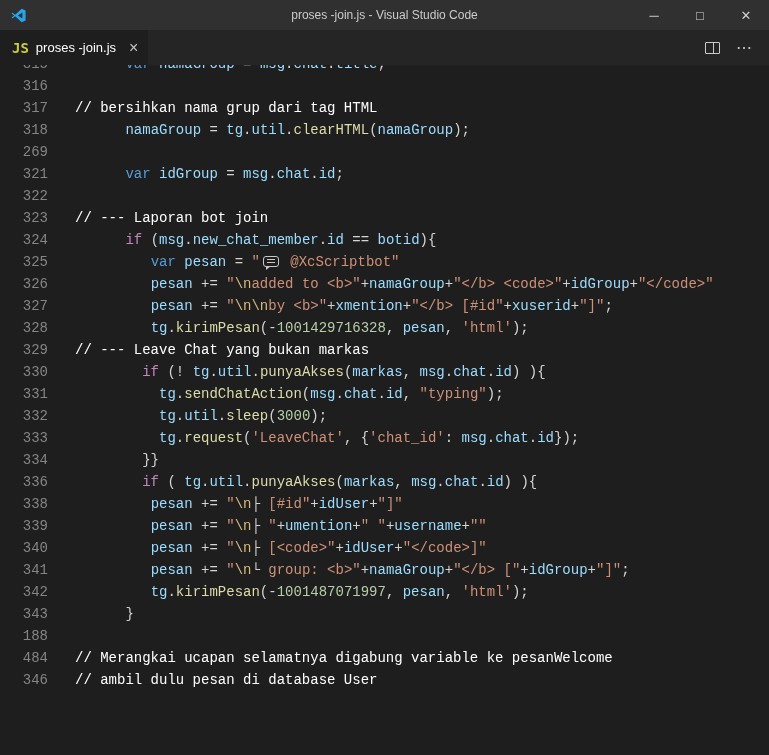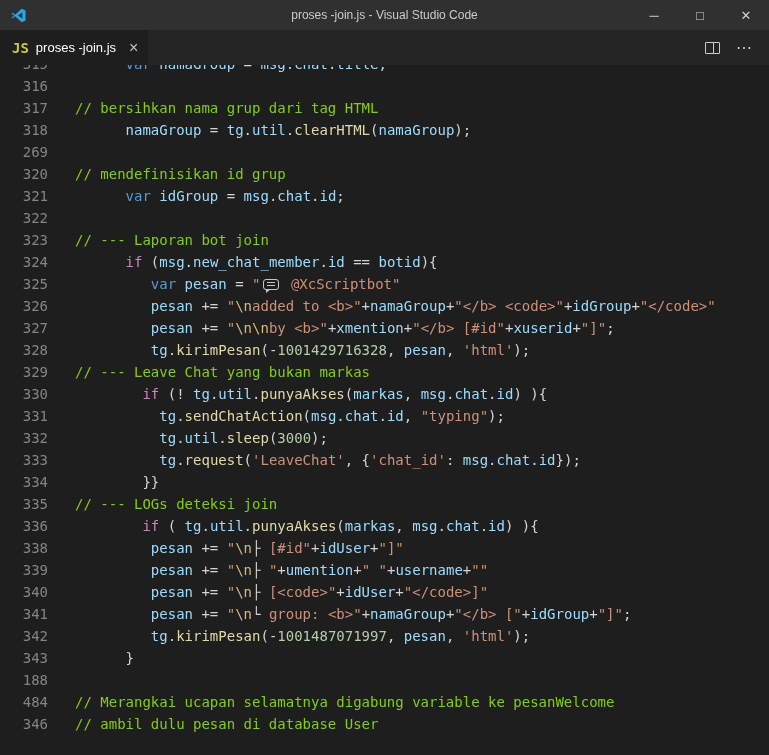--- a/index.html
+++ b/index.html
@@ -39,24 +39,24 @@
   .split-icon { width:15px; height:12px; border:1px solid #cccccc; border-radius:1px; display:inline-block; position:relative; }
   .split-icon::after { content:""; position:absolute; top:0; bottom:0; left:50%; width:1px; background:#cccccc; }
   .more { font-size:16px; letter-spacing:1px; }
   
   .editor {
     height:690px; overflow:hidden; background:#1e1e1e;
     font-family:"DejaVu Sans Mono","Liberation Mono",monospace;
     font-size:14px; line-height:22px;
   }
   .code-area { margin-top:-12px; }
-  .line { display:flex; height:22px; white-space:pre; }
+  .line { display:flex; height:22px; white-space:pre;font-family:Liberation Mono, monospace; }
   .ln { width:48px; flex-shrink:0; text-align:right; color:#858585; }
   .code { padding-left:27px; color:#d4d4d4; }
-  .tk-c  { color:#84cc16; }
+  .tk-c  { color:#ffffff; }
   .tk-k  { color:#569cd6; }
   .tk-ctl{ color:#c586c0; }
   .tk-s  { color:#ce9178; }
   .tk-e  { color:#d7ba7d; }
   .tk-f  { color:#dcdcaa; }
   .tk-v  { color:#9cdcfe; }
   .tk-n  { color:#b5cea8; }
   .tk-p  { color:#d4d4d4; }
   
   .speech-icon {
@@ -106,36 +106,34 @@
     </div>
   </div>
 
   <div class="editor">
     <div class="code-area">
         <div class="line"><div class="ln">315</div><div class="code"><span class="tk-p">      </span><span class="tk-k">var </span><span class="tk-v">namaGroup</span><span class="tk-p"> = </span><span class="tk-v">msg</span><span class="tk-p">.</span><span class="tk-v">chat</span><span class="tk-p">.</span><span class="tk-v">title</span><span class="tk-p">;</span></div></div>
         <div class="line"><div class="ln">316</div><div class="code"></div></div>
         <div class="line"><div class="ln">317</div><div class="code"><span class="tk-c">// bersihkan nama grup dari tag HTML</span></div></div>
         <div class="line"><div class="ln">318</div><div class="code"><span class="tk-p">      </span><span class="tk-v">namaGroup</span><span class="tk-p"> = </span><span class="tk-v">tg</span><span class="tk-p">.</span><span class="tk-v">util</span><span class="tk-p">.</span><span class="tk-f">clearHTML</span><span class="tk-p">(</span><span class="tk-v">namaGroup</span><span class="tk-p">);</span></div></div>
         <div class="line"><div class="ln">269</div><div class="code"></div></div>
-        <div class="line"><div class="ln">320</div><div class="code"><span class="tk-c">// mendefinisikan id grup</span></div></div>
         <div class="line"><div class="ln">321</div><div class="code"><span class="tk-p">      </span><span class="tk-k">var </span><span class="tk-v">idGroup</span><span class="tk-p"> = </span><span class="tk-v">msg</span><span class="tk-p">.</span><span class="tk-v">chat</span><span class="tk-p">.</span><span class="tk-v">id</span><span class="tk-p">;</span></div></div>
         <div class="line"><div class="ln">322</div><div class="code"></div></div>
         <div class="line"><div class="ln">323</div><div class="code"><span class="tk-c">// --- Laporan bot join</span></div></div>
         <div class="line"><div class="ln">324</div><div class="code"><span class="tk-p">      </span><span class="tk-ctl">if</span><span class="tk-p"> (</span><span class="tk-v">msg</span><span class="tk-p">.</span><span class="tk-v">new_chat_member</span><span class="tk-p">.</span><span class="tk-v">id</span><span class="tk-p"> == </span><span class="tk-v">botid</span><span class="tk-p">){</span></div></div>
         <div class="line"><div class="ln">325</div><div class="code"><span class="tk-p">         </span><span class="tk-k">var </span><span class="tk-v">pesan</span><span class="tk-p"> = </span><span class="tk-s">"</span><span class="speech-icon"></span><span class="tk-s"> @XcScriptbot"</span></div></div>
         <div class="line"><div class="ln">326</div><div class="code"><span class="tk-p">         </span><span class="tk-v">pesan</span><span class="tk-p"> += </span><span class="tk-s">"</span><span class="tk-e">\n</span><span class="tk-s">added to &lt;b&gt;"</span><span class="tk-p">+</span><span class="tk-v">namaGroup</span><span class="tk-p">+</span><span class="tk-s">"&lt;/b&gt; &lt;code&gt;"</span><span class="tk-p">+</span><span class="tk-v">idGroup</span><span class="tk-p">+</span><span class="tk-s">"&lt;/code&gt;"</span></div></div>
         <div class="line"><div class="ln">327</div><div class="code"><span class="tk-p">         </span><span class="tk-v">pesan</span><span class="tk-p"> += </span><span class="tk-s">"</span><span class="tk-e">\n</span><span class="tk-e">\n</span><span class="tk-s">by &lt;b&gt;"</span><span class="tk-p">+</span><span class="tk-v">xmention</span><span class="tk-p">+</span><span class="tk-s">"&lt;/b&gt; [#id"</span><span class="tk-p">+</span><span class="tk-v">xuserid</span><span class="tk-p">+</span><span class="tk-s">"]"</span><span class="tk-p">;</span></div></div>
         <div class="line"><div class="ln">328</div><div class="code"><span class="tk-p">         </span><span class="tk-v">tg</span><span class="tk-p">.</span><span class="tk-f">kirimPesan</span><span class="tk-p">(</span><span class="tk-p">-</span><span class="tk-n">1001429716328</span><span class="tk-p">, </span><span class="tk-v">pesan</span><span class="tk-p">, </span><span class="tk-s">'html'</span><span class="tk-p">);</span></div></div>
         <div class="line"><div class="ln">329</div><div class="code"><span class="tk-c">// --- Leave Chat yang bukan markas</span></div></div>
         <div class="line"><div class="ln">330</div><div class="code"><span class="tk-p">        </span><span class="tk-ctl">if</span><span class="tk-p"> (! </span><span class="tk-v">tg</span><span class="tk-p">.</span><span class="tk-v">util</span><span class="tk-p">.</span><span class="tk-f">punyaAkses</span><span class="tk-p">(</span><span class="tk-v">markas</span><span class="tk-p">, </span><span class="tk-v">msg</span><span class="tk-p">.</span><span class="tk-v">chat</span><span class="tk-p">.</span><span class="tk-v">id</span><span class="tk-p">) ){</span></div></div>
         <div class="line"><div class="ln">331</div><div class="code"><span class="tk-p">          </span><span class="tk-v">tg</span><span class="tk-p">.</span><span class="tk-f">sendChatAction</span><span class="tk-p">(</span><span class="tk-v">msg</span><span class="tk-p">.</span><span class="tk-v">chat</span><span class="tk-p">.</span><span class="tk-v">id</span><span class="tk-p">, </span><span class="tk-s">"typing"</span><span class="tk-p">);</span></div></div>
         <div class="line"><div class="ln">332</div><div class="code"><span class="tk-p">          </span><span class="tk-v">tg</span><span class="tk-p">.</span><span class="tk-v">util</span><span class="tk-p">.</span><span class="tk-f">sleep</span><span class="tk-p">(</span><span class="tk-n">3000</span><span class="tk-p">);</span></div></div>
         <div class="line"><div class="ln">333</div><div class="code"><span class="tk-p">          </span><span class="tk-v">tg</span><span class="tk-p">.</span><span class="tk-f">request</span><span class="tk-p">(</span><span class="tk-s">'LeaveChat'</span><span class="tk-p">, {</span><span class="tk-s">'chat_id'</span><span class="tk-p">: </span><span class="tk-v">msg</span><span class="tk-p">.</span><span class="tk-v">chat</span><span class="tk-p">.</span><span class="tk-v">id</span><span class="tk-p">});</span></div></div>
         <div class="line"><div class="ln">334</div><div class="code"><span class="tk-p">        </span><span class="tk-p">}}</span></div></div>
-        <div class="line"><div class="ln">335</div><div class="code"><span class="tk-c">// --- LOGs deteksi join</span></div></div>
         <div class="line"><div class="ln">336</div><div class="code"><span class="tk-p">        </span><span class="tk-ctl">if</span><span class="tk-p"> ( </span><span class="tk-v">tg</span><span class="tk-p">.</span><span class="tk-v">util</span><span class="tk-p">.</span><span class="tk-f">punyaAkses</span><span class="tk-p">(</span><span class="tk-v">markas</span><span class="tk-p">, </span><span class="tk-v">msg</span><span class="tk-p">.</span><span class="tk-v">chat</span><span class="tk-p">.</span><span class="tk-v">id</span><span class="tk-p">) ){</span></div></div>
         <div class="line"><div class="ln">338</div><div class="code"><span class="tk-p">         </span><span class="tk-v">pesan</span><span class="tk-p"> += </span><span class="tk-s">"</span><span class="tk-e">\n</span><span class="tk-p">├</span><span class="tk-s"> [#id"</span><span class="tk-p">+</span><span class="tk-v">idUser</span><span class="tk-p">+</span><span class="tk-s">"]"</span></div></div>
         <div class="line"><div class="ln">339</div><div class="code"><span class="tk-p">         </span><span class="tk-v">pesan</span><span class="tk-p"> += </span><span class="tk-s">"</span><span class="tk-e">\n</span><span class="tk-p">├</span><span class="tk-s"> "</span><span class="tk-p">+</span><span class="tk-v">umention</span><span class="tk-p">+</span><span class="tk-s">" "</span><span class="tk-p">+</span><span class="tk-v">username</span><span class="tk-p">+</span><span class="tk-s">""</span></div></div>
         <div class="line"><div class="ln">340</div><div class="code"><span class="tk-p">         </span><span class="tk-v">pesan</span><span class="tk-p"> += </span><span class="tk-s">"</span><span class="tk-e">\n</span><span class="tk-p">├</span><span class="tk-s"> [&lt;code&gt;"</span><span class="tk-p">+</span><span class="tk-v">idUser</span><span class="tk-p">+</span><span class="tk-s">"&lt;/code&gt;]"</span></div></div>
         <div class="line"><div class="ln">341</div><div class="code"><span class="tk-p">         </span><span class="tk-v">pesan</span><span class="tk-p"> += </span><span class="tk-s">"</span><span class="tk-e">\n</span><span class="tk-p">└</span><span class="tk-s"> group: &lt;b&gt;"</span><span class="tk-p">+</span><span class="tk-v">namaGroup</span><span class="tk-p">+</span><span class="tk-s">"&lt;/b&gt; ["</span><span class="tk-p">+</span><span class="tk-v">idGroup</span><span class="tk-p">+</span><span class="tk-s">"]"</span><span class="tk-p">;</span></div></div>
         <div class="line"><div class="ln">342</div><div class="code"><span class="tk-p">         </span><span class="tk-v">tg</span><span class="tk-p">.</span><span class="tk-f">kirimPesan</span><span class="tk-p">(</span><span class="tk-p">-</span><span class="tk-n">1001487071997</span><span class="tk-p">, </span><span class="tk-v">pesan</span><span class="tk-p">, </span><span class="tk-s">'html'</span><span class="tk-p">);</span></div></div>
         <div class="line"><div class="ln">343</div><div class="code"><span class="tk-p">      </span><span class="tk-p">}</span></div></div>
         <div class="line"><div class="ln">188</div><div class="code"></div></div>
         <div class="line"><div class="ln">484</div><div class="code"><span class="tk-c">// Merangkai ucapan selamatnya digabung variable ke pesanWelcome</span></div></div>
         <div class="line"><div class="ln">346</div><div class="code"><span class="tk-c">// ambil dulu pesan di database User</span></div></div>

